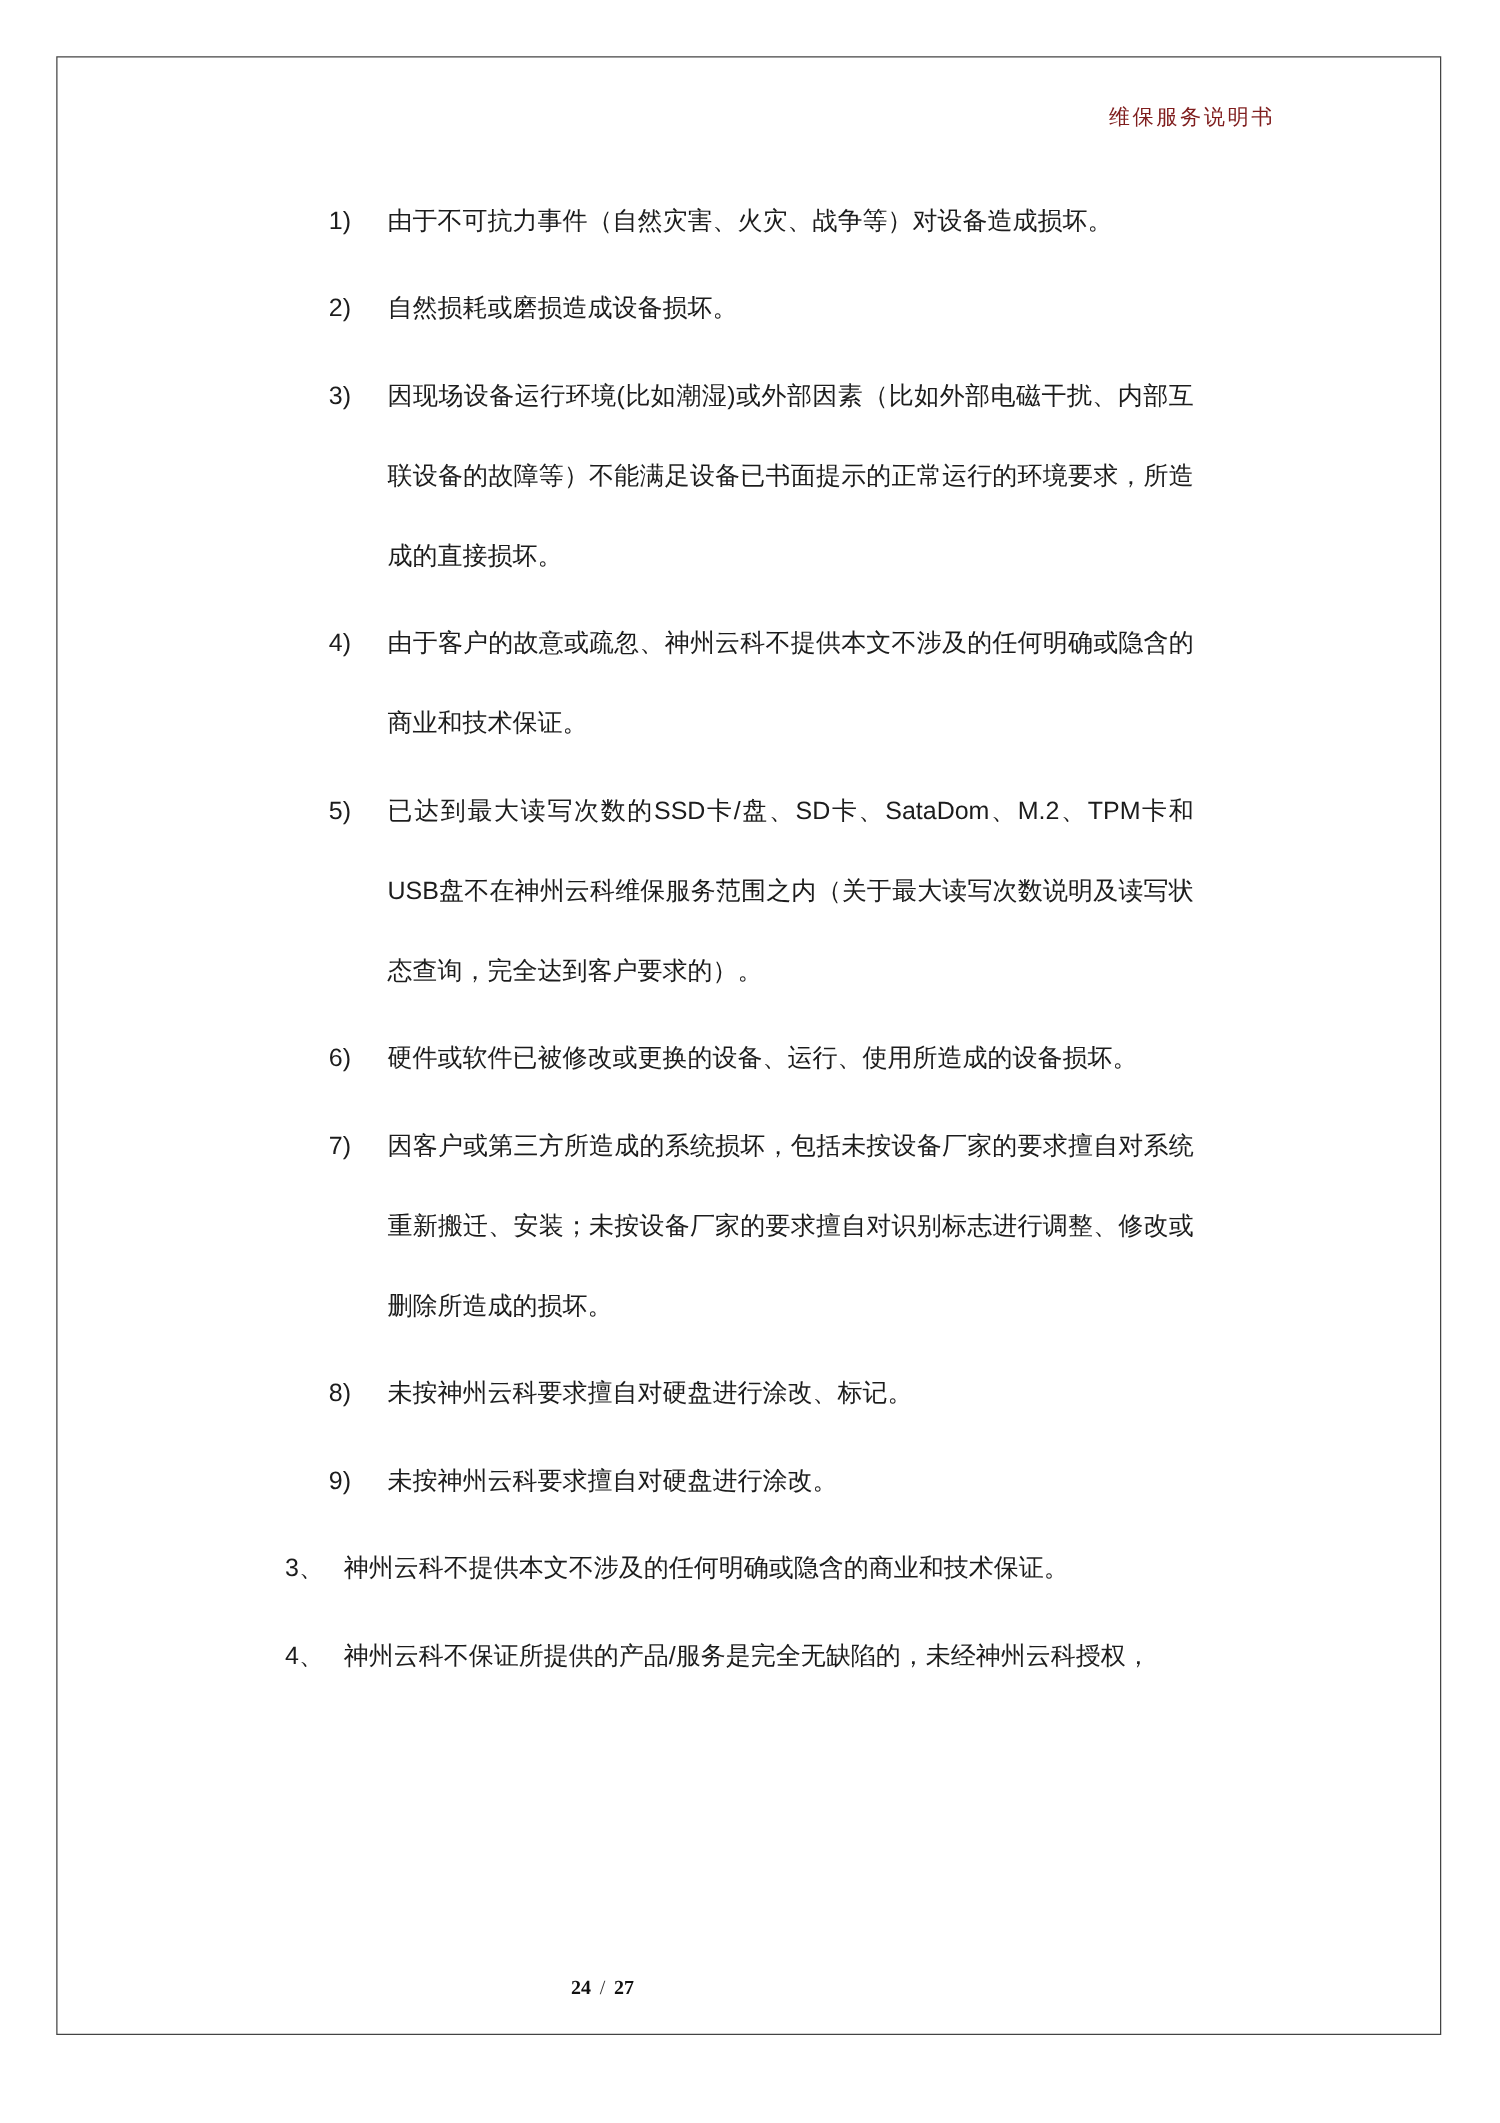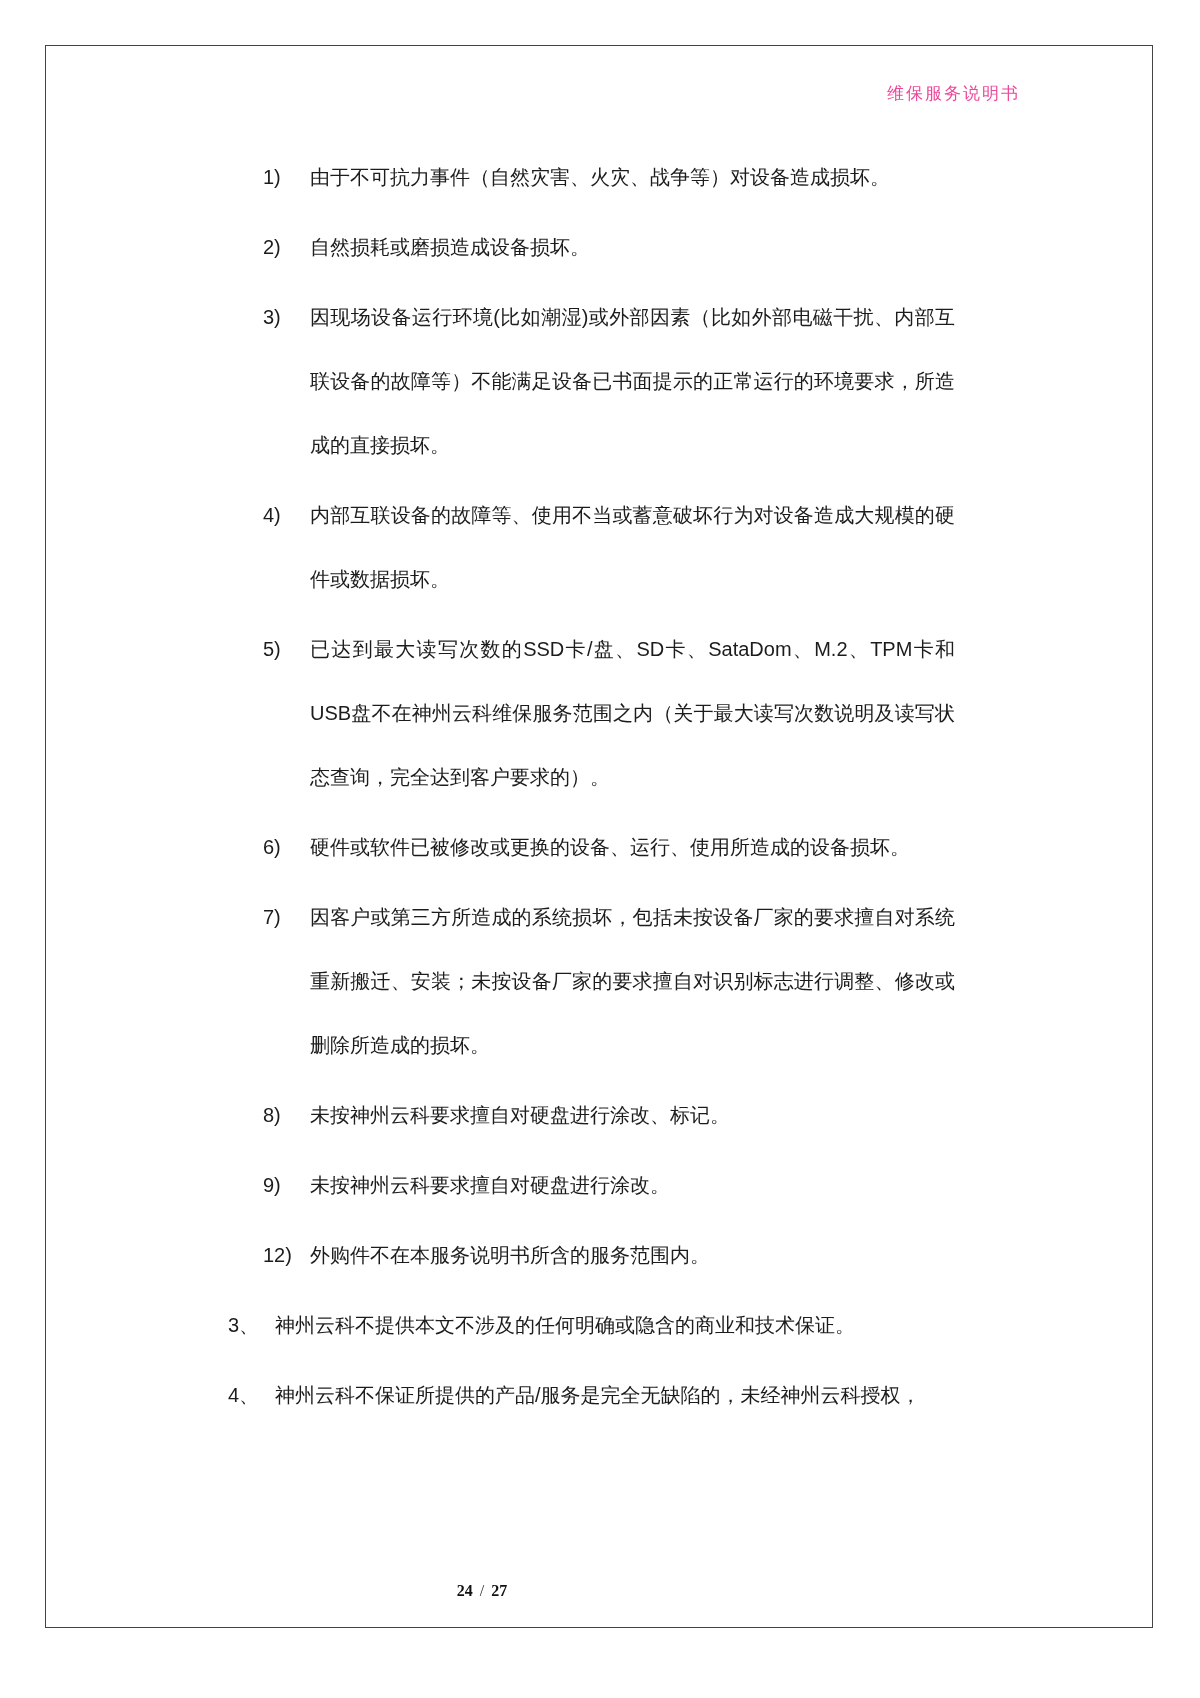--- a/index.html
+++ b/index.html
@@ -26,21 +26,21 @@
   }
   .doc-header {
     position: absolute;
     top: 82px;
     left: 0;
     width: 1020px;
     text-align: right;
     font-family: "Liberation Serif", "DejaVu Serif", serif;
     font-size: 17px;
     letter-spacing: 2px;
-    color: #ec4899;
+    color: #7f1d1d;
   }
   .content {
     position: absolute;
     left: 228px;
     top: 145px;
     width: 727px;
   }
   .list-item {
     display: flex;
     margin-bottom: 6px;
@@ -96,21 +96,21 @@
     <div class="item-text">自然损耗或磨损造成设备损坏。</div>
   </div>
 
   <div class="list-item sub-item">
     <span class="item-marker">3)</span>
     <div class="item-text">因现场设备运行环境(比如潮湿)或外部因素（比如外部电磁干扰、内部互联设备的故障等）不能满足设备已书面提示的正常运行的环境要求，所造成的直接损坏。</div>
   </div>
 
   <div class="list-item sub-item">
     <span class="item-marker">4)</span>
-    <div class="item-text">内部互联设备的故障等、使用不当或蓄意破坏行为对设备造成大规模的硬件或数据损坏。</div>
+    <div class="item-text">由于客户的故意或疏忽、神州云科不提供本文不涉及的任何明确或隐含的商业和技术保证。</div>
   </div>
 
   <div class="list-item sub-item">
     <span class="item-marker">5)</span>
     <div class="item-text">已达到最大读写次数的SSD卡/盘、SD卡、SataDom、M.2、TPM卡和USB盘不在神州云科维保服务范围之内（关于最大读写次数说明及读写状态查询，完全达到客户要求的）。</div>
   </div>
 
   <div class="list-item sub-item">
     <span class="item-marker">6)</span>
     <div class="item-text">硬件或软件已被修改或更换的设备、运行、使用所造成的设备损坏。</div>
@@ -126,24 +126,20 @@
     <div class="item-text">未按神州云科要求擅自对硬盘进行涂改、标记。</div>
   </div>
 
   <div class="list-item sub-item">
     <span class="item-marker">9)</span>
     <div class="item-text">未按神州云科要求擅自对硬盘进行涂改。</div>
   </div>
 
 
 
-  <div class="list-item sub-item">
-    <span class="item-marker">12)</span>
-    <div class="item-text">外购件不在本服务说明书所含的服务范围内。</div>
-  </div>
 
   <div class="list-item">
     <span class="item-marker">3、</span>
     <div class="item-text">神州云科不提供本文不涉及的任何明确或隐含的商业和技术保证。</div>
   </div>
 
   <div class="list-item">
     <span class="item-marker">4、</span>
     <div class="item-text">神州云科不保证所提供的产品/服务是完全无缺陷的，未经神州云科授权，</div>
   </div>

